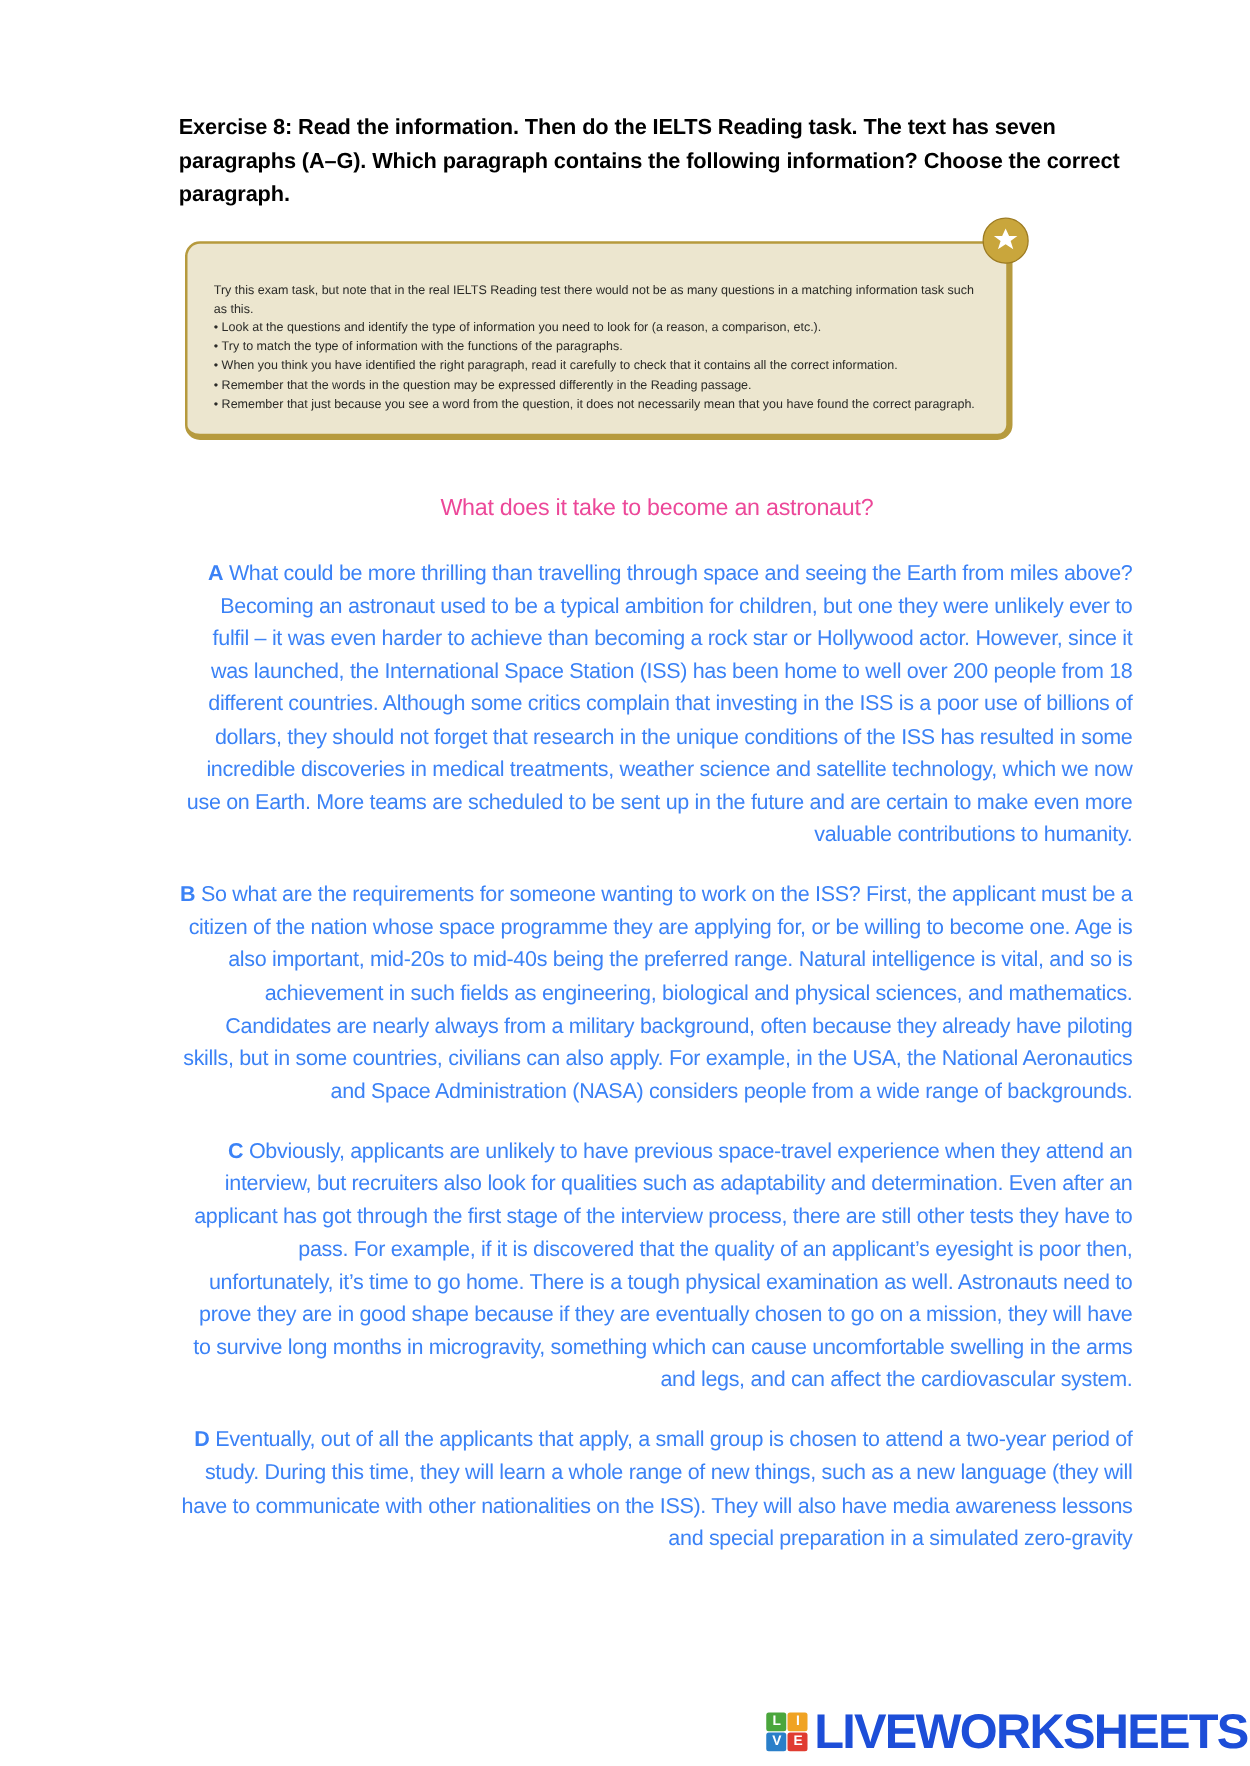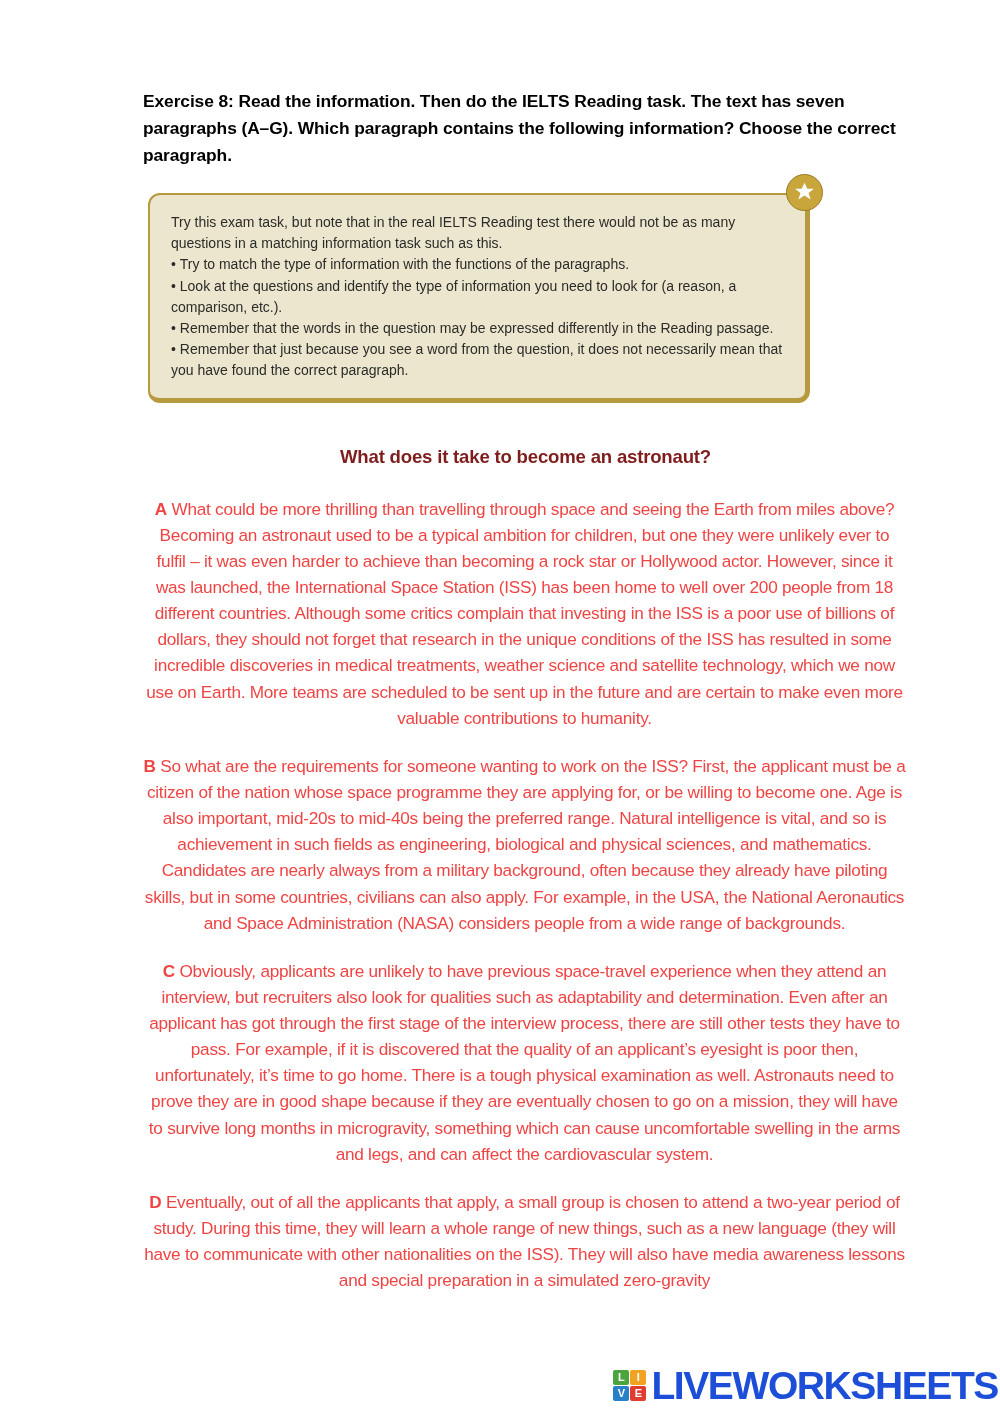--- a/index.html
+++ b/index.html
@@ -52,23 +52,23 @@
   }
   .tip-box {
     position: relative;
     box-sizing: border-box;
     width: 662px;
     background: #ece6cf;
     border: 2px solid #b69a3d;
     border-right-width: 5px;
     border-bottom-width: 5px;
     border-radius: 12px;
-    padding: 17px 20px 16px 21px;
-    font-family: "Liberation Sans", sans-serif;
-    font-size: 14px;
+    padding: 30px 20px 16px 21px;
+    font-family: "Liberation Sans", sans-serif;
+    font-size: 10px;
     line-height: 1.515;
     color: #2b2b28;
   }
   .tip-line {
     margin: 0;
     padding: 0;
   }
   .tip-bullets {
     margin: 0;
     padding: 0;
@@ -96,39 +96,39 @@
     align-items: center;
     justify-content: center;
     box-sizing: border-box;
   }
   .star-badge svg { display: block; }
 
   
   .passage-title {
     text-align: center;
     font-family: "Liberation Sans", sans-serif;
-    font-weight: bold;
+    font-weight: normal;
     font-size: 18.6px;
-    color: #7f1d1d;
+    color: #ec4899;
     margin: 43px 0 0 0;
     letter-spacing: -0.2px;
   }
 
   .passage {
     margin-top: 28px;
     width: 763px;
   }
   .para {
     font-family: "Liberation Sans", sans-serif;
     font-size: 17.2px;
     line-height: 1.52;
-    color: #ef4444;
+    color: #3b82f6;
     margin: 0 0 22px 0;
     letter-spacing: -0.25px;
-    text-align: center;
+    text-align: right;
   }
   .para .letter {
     font-weight: bold;
   }
 
   
   .footer-logo {
     position: absolute;
     right: 2px;
     bottom: 8px;
@@ -173,22 +173,23 @@
 <div class="page">
 
   <div class="content">
 
     <h1 class="exercise-heading">Exercise 8: Read the information. Then do the IELTS Reading task. The text has seven paragraphs (A–G). Which paragraph contains the following information? Choose the correct paragraph.</h1>
 
     <div class="tip-wrapper">
       <div class="tip-box">
         <p class="tip-line">Try this exam task, but note that in the real IELTS Reading test there would not be as many questions in a matching information task such as this.</p>
         <ul class="tip-bullets">
+          <li>Look at the questions and identify the type of information you need to look for (a reason, a comparison, etc.).</li>
           <li>Try to match the type of information with the functions of the paragraphs.</li>
-          <li>Look at the questions and identify the type of information you need to look for (a reason, a comparison, etc.).</li>
+          <li>When you think you have identified the right paragraph, read it carefully to check that it contains all the correct information.</li>
           <li>Remember that the words in the question may be expressed differently in the Reading passage.</li>
           <li>Remember that just because you see a word from the question, it does not necessarily mean that you have found the correct paragraph.</li>
         </ul>
       </div>
       <div class="star-badge">
         <svg width="23" height="23" viewBox="0 0 24 24" aria-hidden="true">
           <path d="M12 1.8 L14.9 8.2 L21.8 8.2 L16.2 12.4 L18.4 19.2 L12 15.1 L5.6 19.2 L7.8 12.4 L2.2 8.2 L9.1 8.2 Z" fill="#ffffff"></path>
         </svg>
       </div>
     </div>

